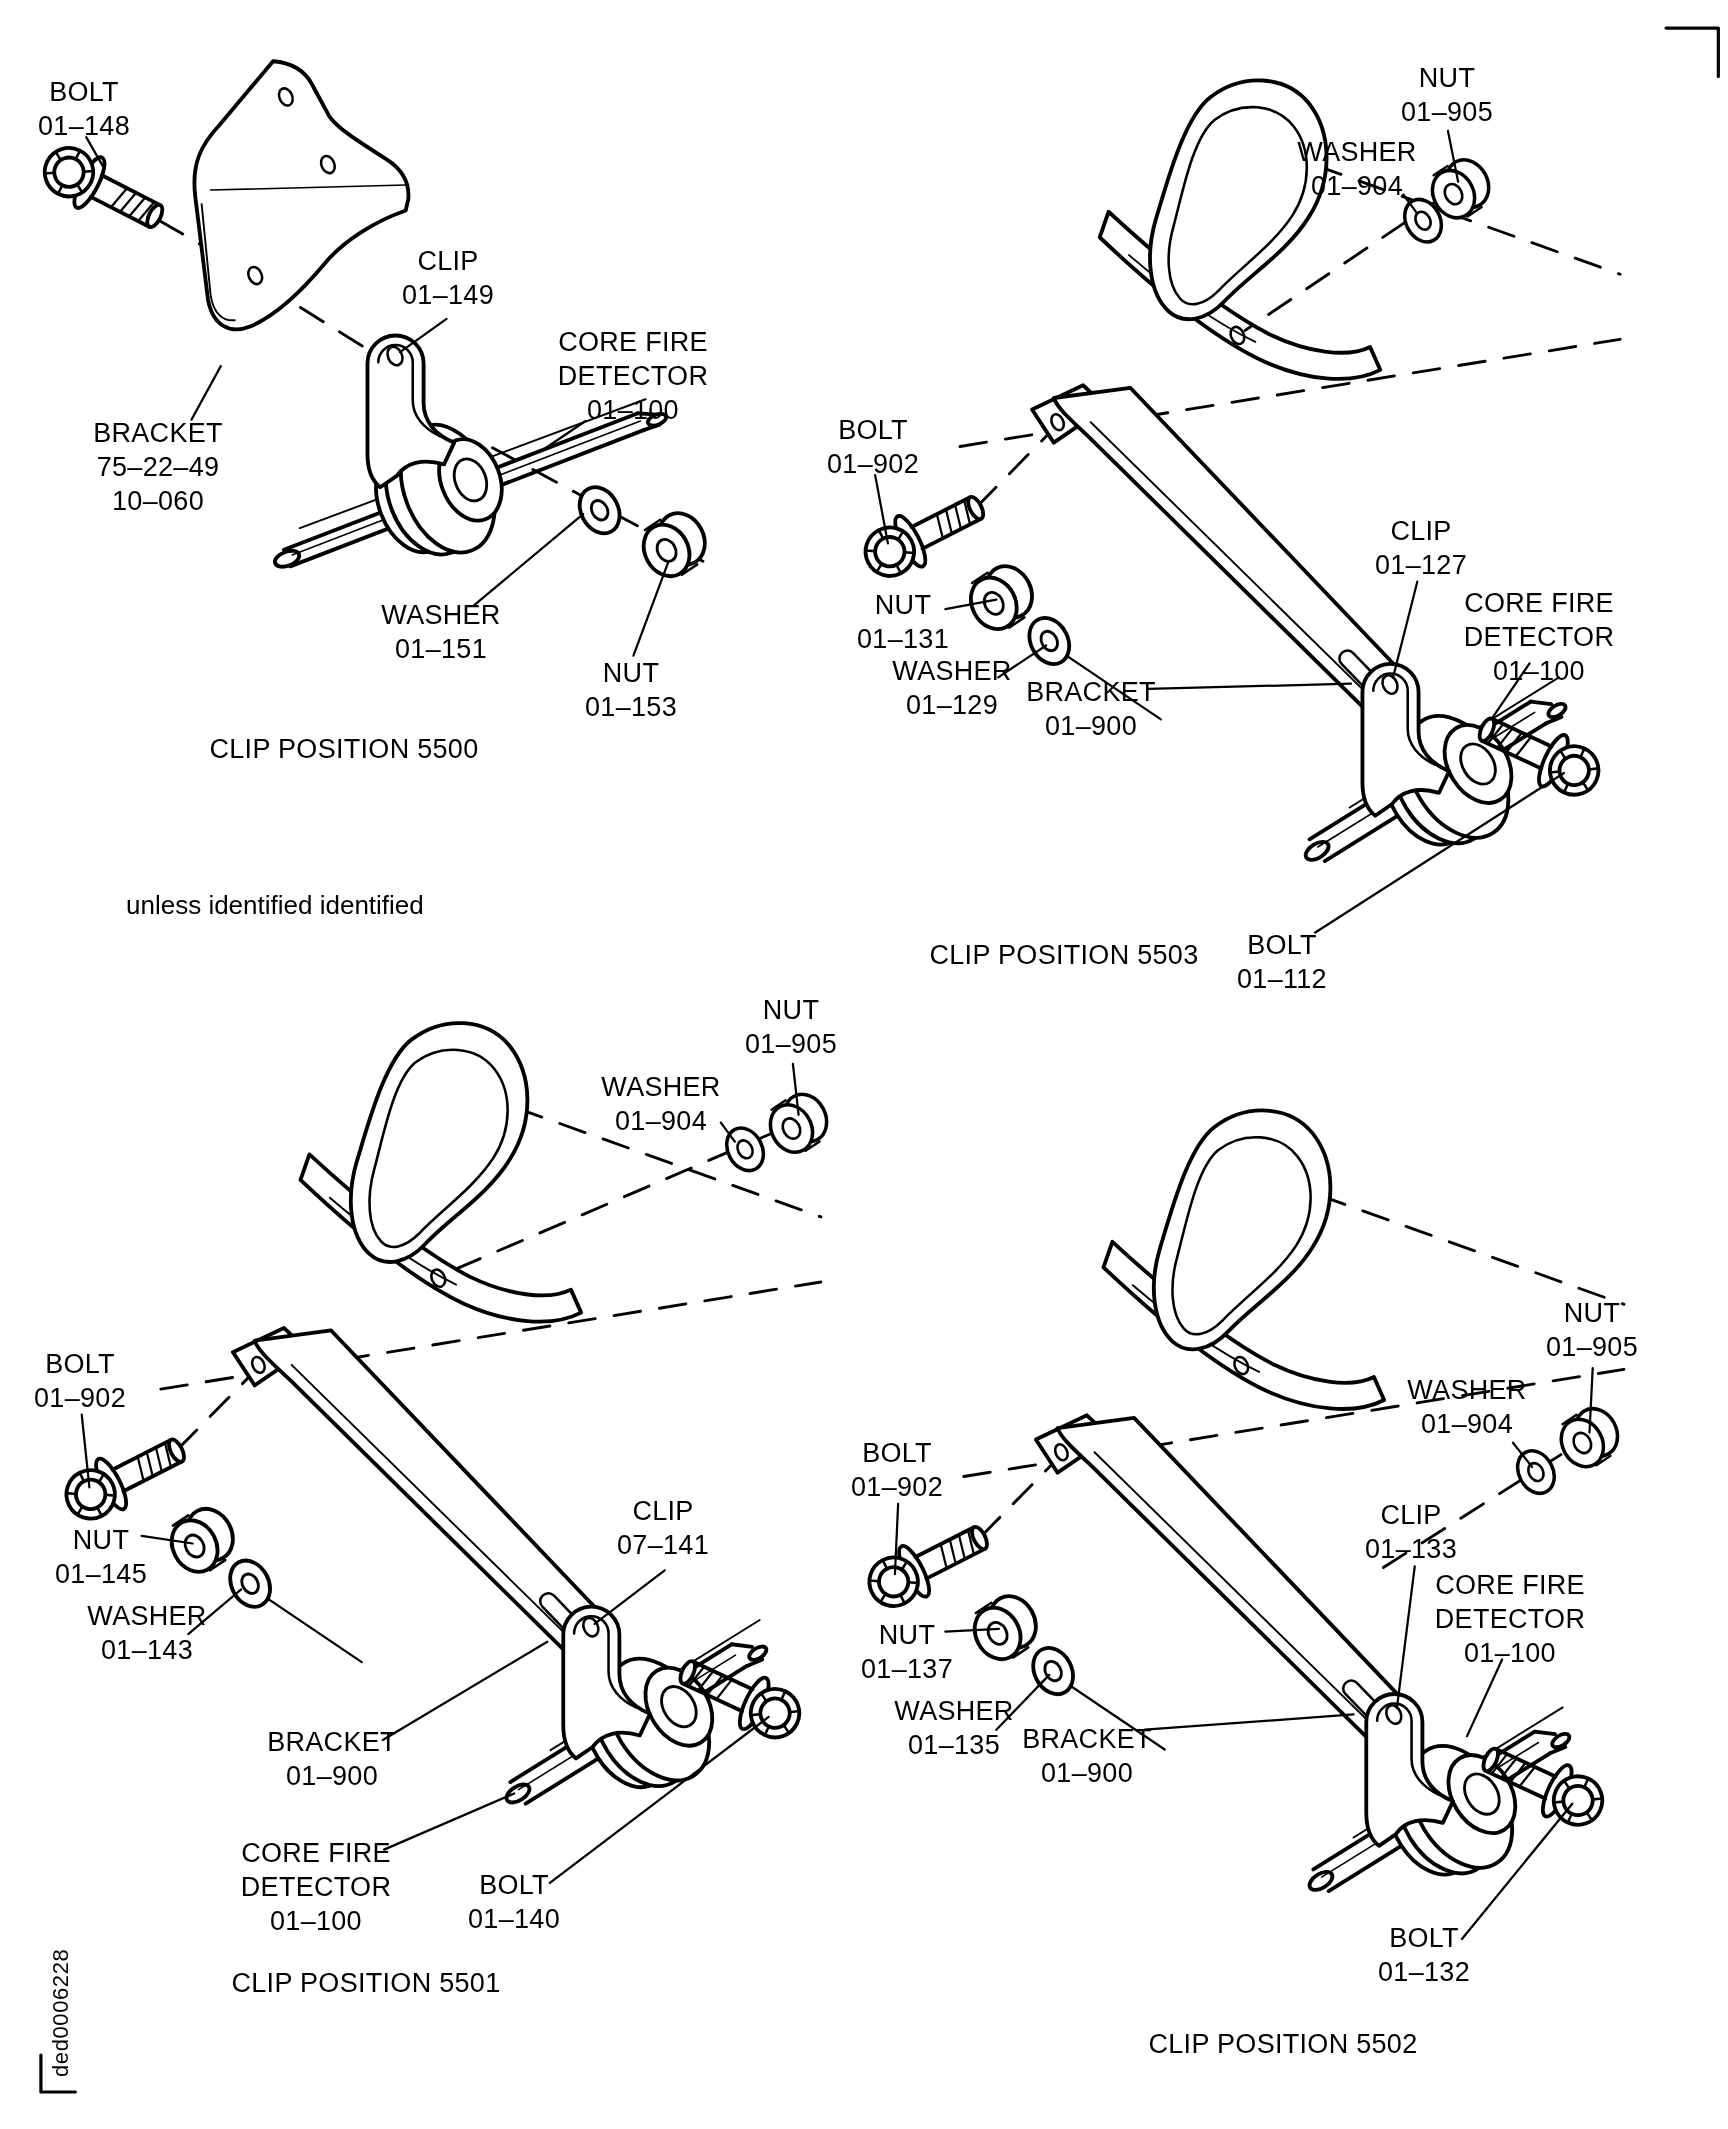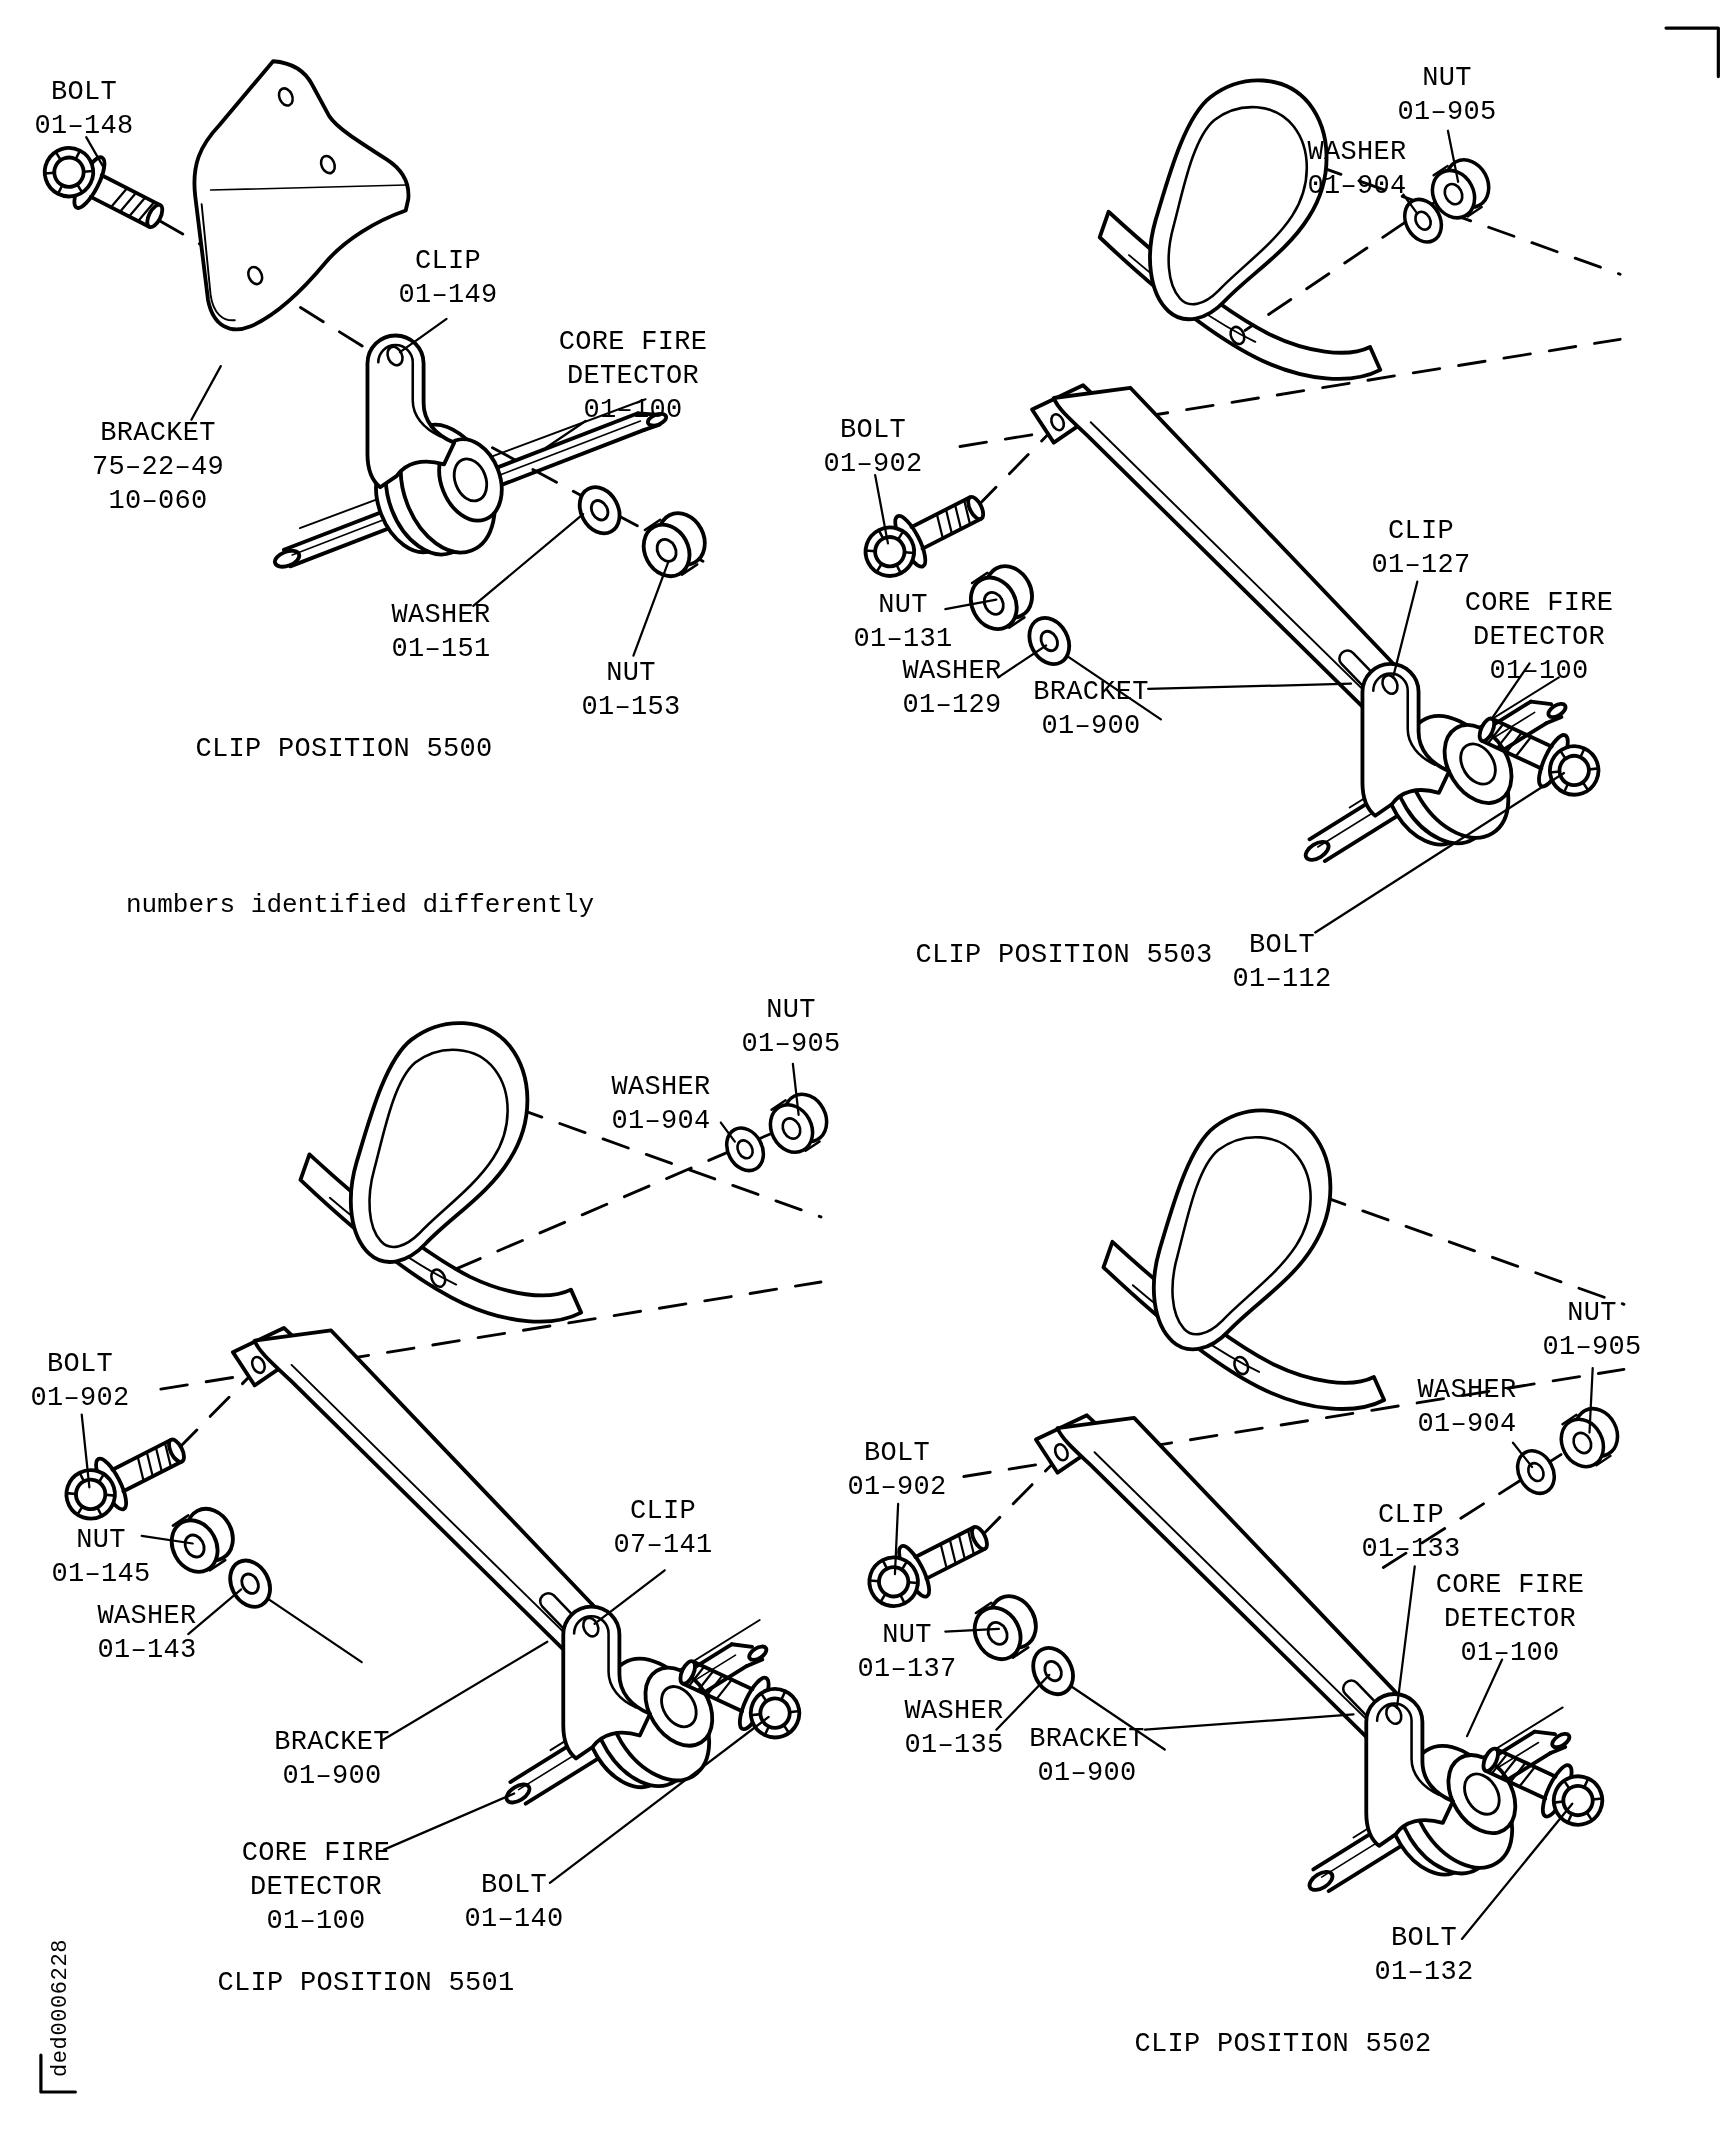--- a/index.html
+++ b/index.html
@@ -1,17 +1,17 @@
 <!DOCTYPE html>
 <html style="font-size:10.2px"><head>
 <meta charset="utf-8">
 <style>
   html,body{margin:0;padding:0;background:#ffffff;}
   #page{position:relative;width:1728px;height:2129px;background:#ffffff;overflow:hidden;
-        font-family:Liberation Mono, monospace;color:#000;}
+        font-family:Liberation Sans, sans-serif;color:#000;}
   #art{position:absolute;left:0;top:0;}
   .lbl{position:absolute;transform:translateX(-50%);text-align:center;
        font-size:27px;line-height:34px;white-space:nowrap;letter-spacing:0.3px;}
   .ln{display:block;}
   .note{position:absolute;left:126px;top:888px;font-size:26px;line-height:35px;}
   .docid{position:absolute;left:48px;top:2077px;transform-origin:0 0;
          transform:rotate(-90deg);font-size:22px;letter-spacing:0.6px;}
   svg *{vector-effect:none;}
 </style>
 </head>
@@ -326,18 +326,18 @@
   <span class="ln">BRACKET</span>
   <span class="ln">01–900</span>
 </div>
 <div class="lbl" style="left:1424px;top:1921px">
   <span class="ln">BOLT</span>
   <span class="ln">01–132</span>
 </div>
 <div class="lbl" style="left:1283px;top:2027px">CLIP POSITION 5502</div>
 
 <div class="note">
-  <span class="ln">numbers identified differently</span>
+  <span class="ln">unless identified identified</span>
 </div>
 <div class="docid">ded0006228</div>
 
 </div>
 
 
 </body></html>

